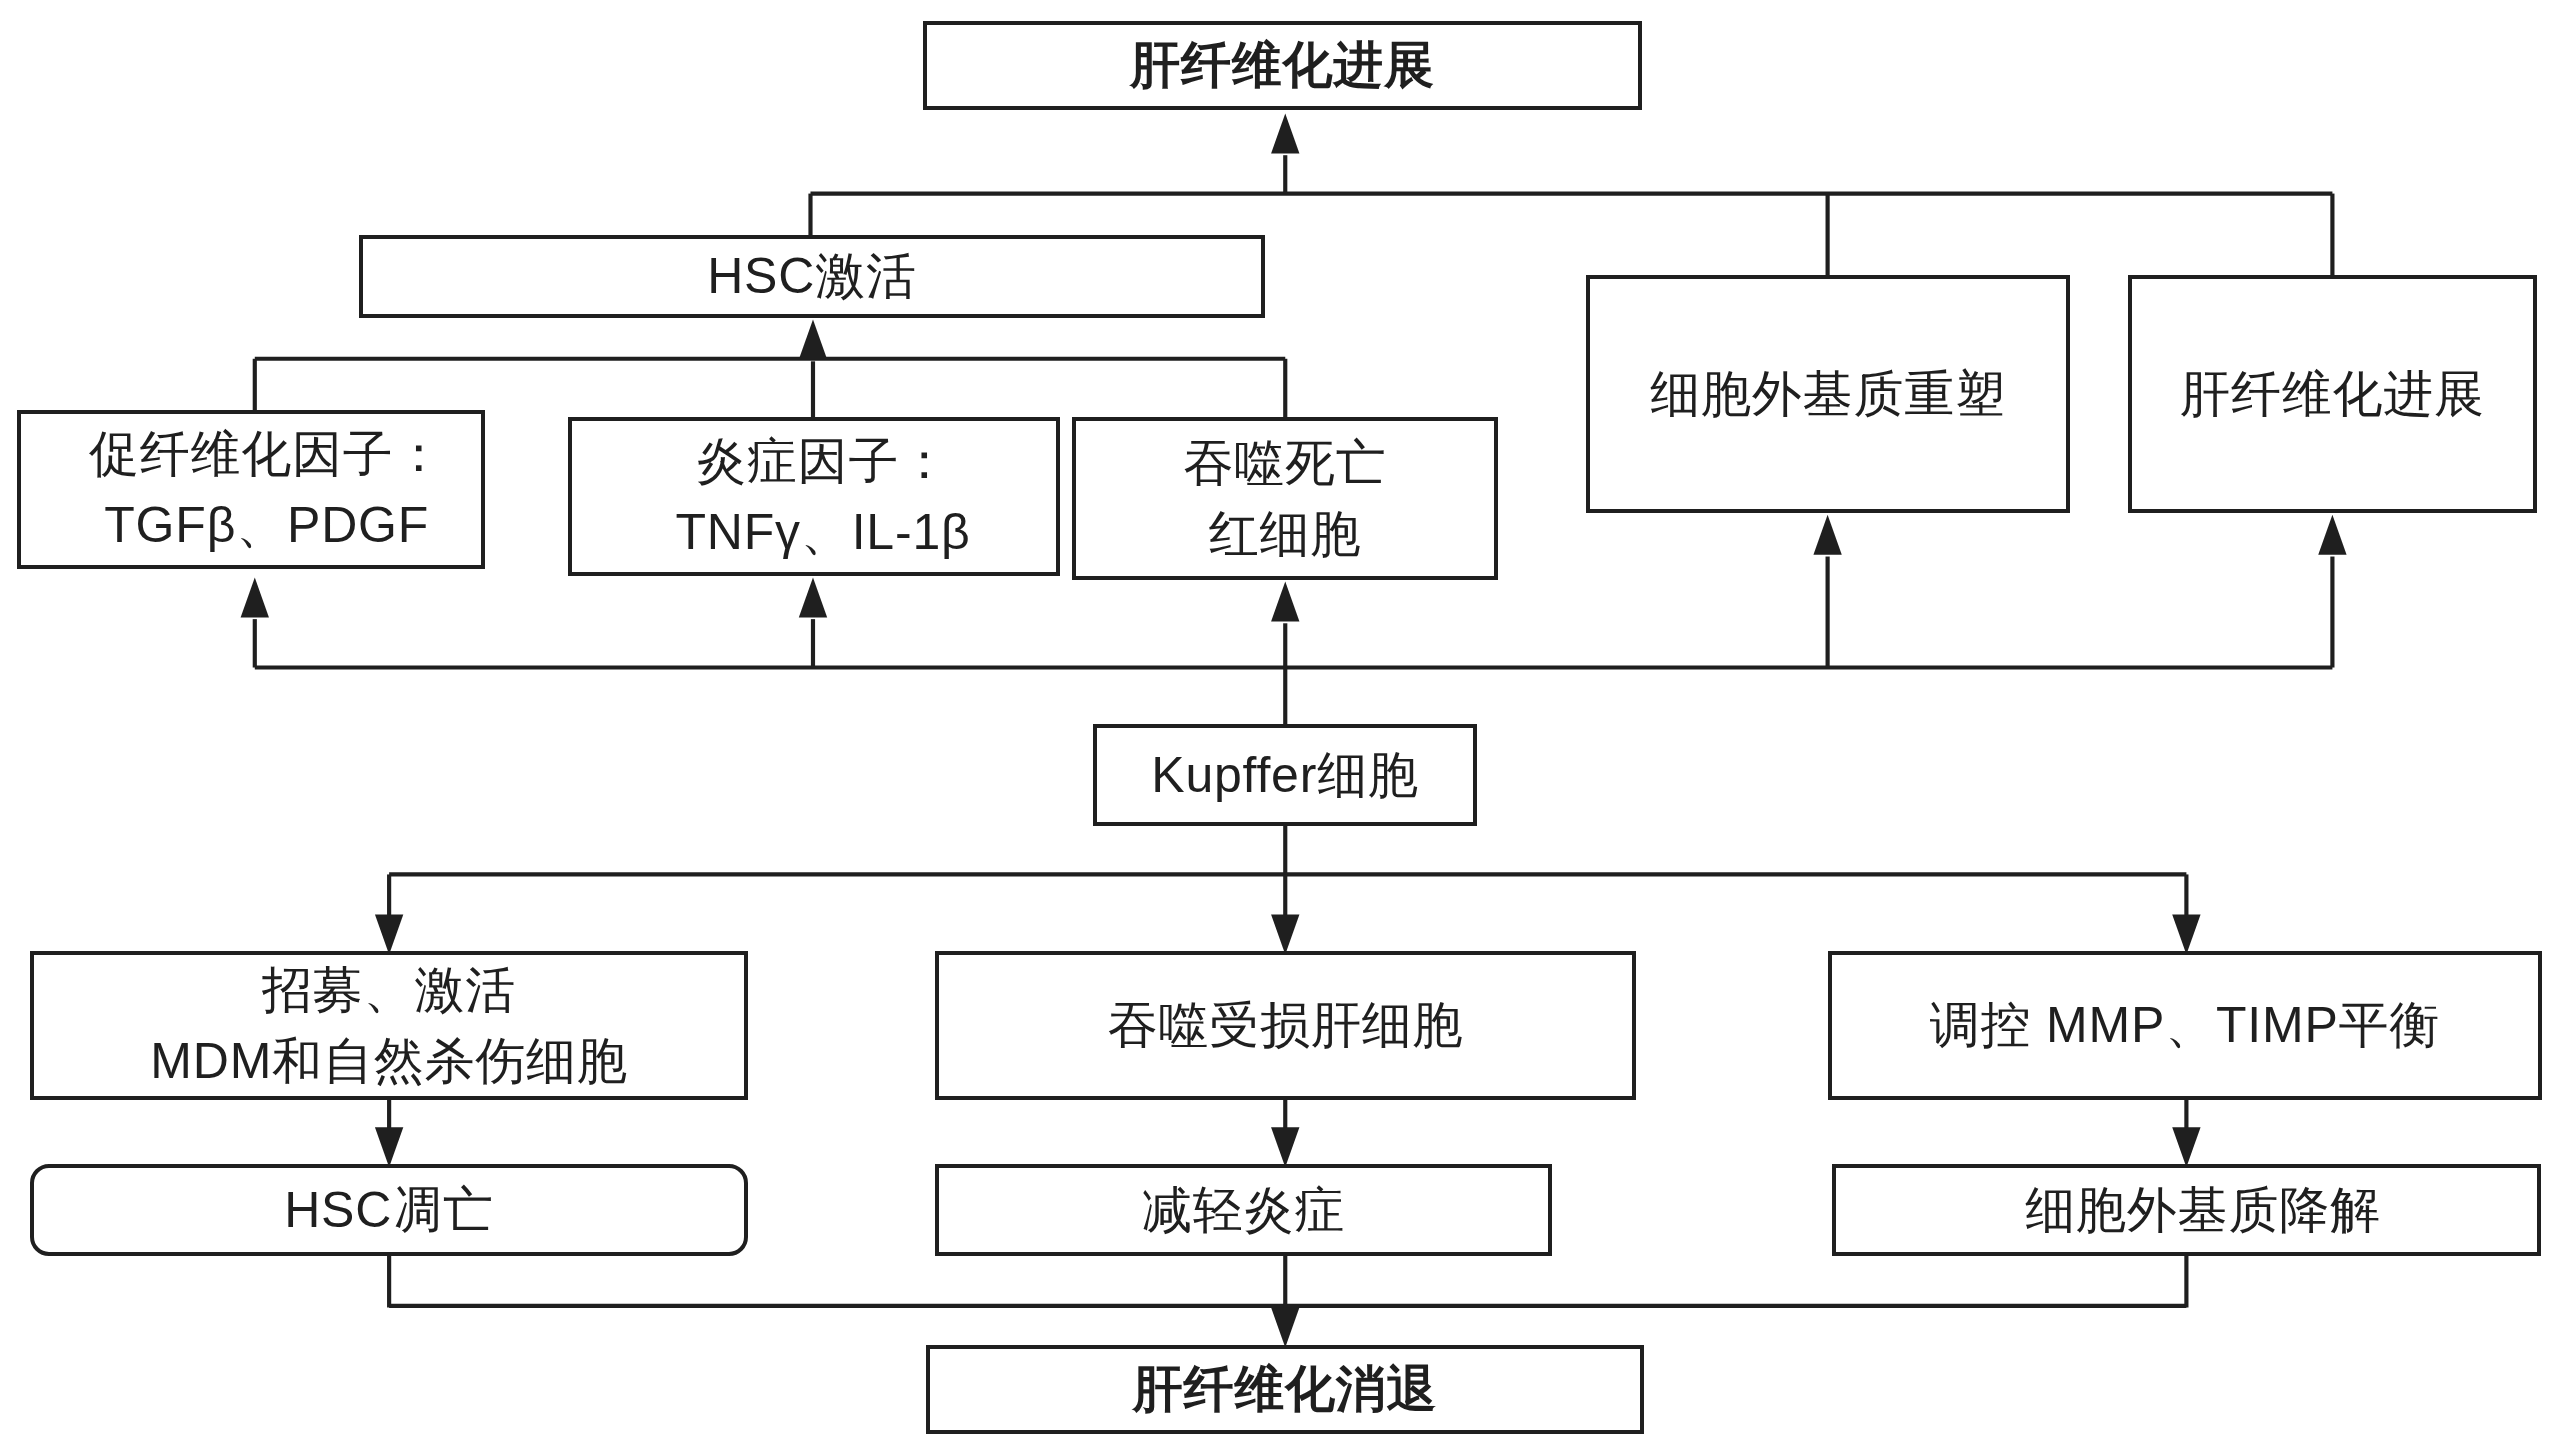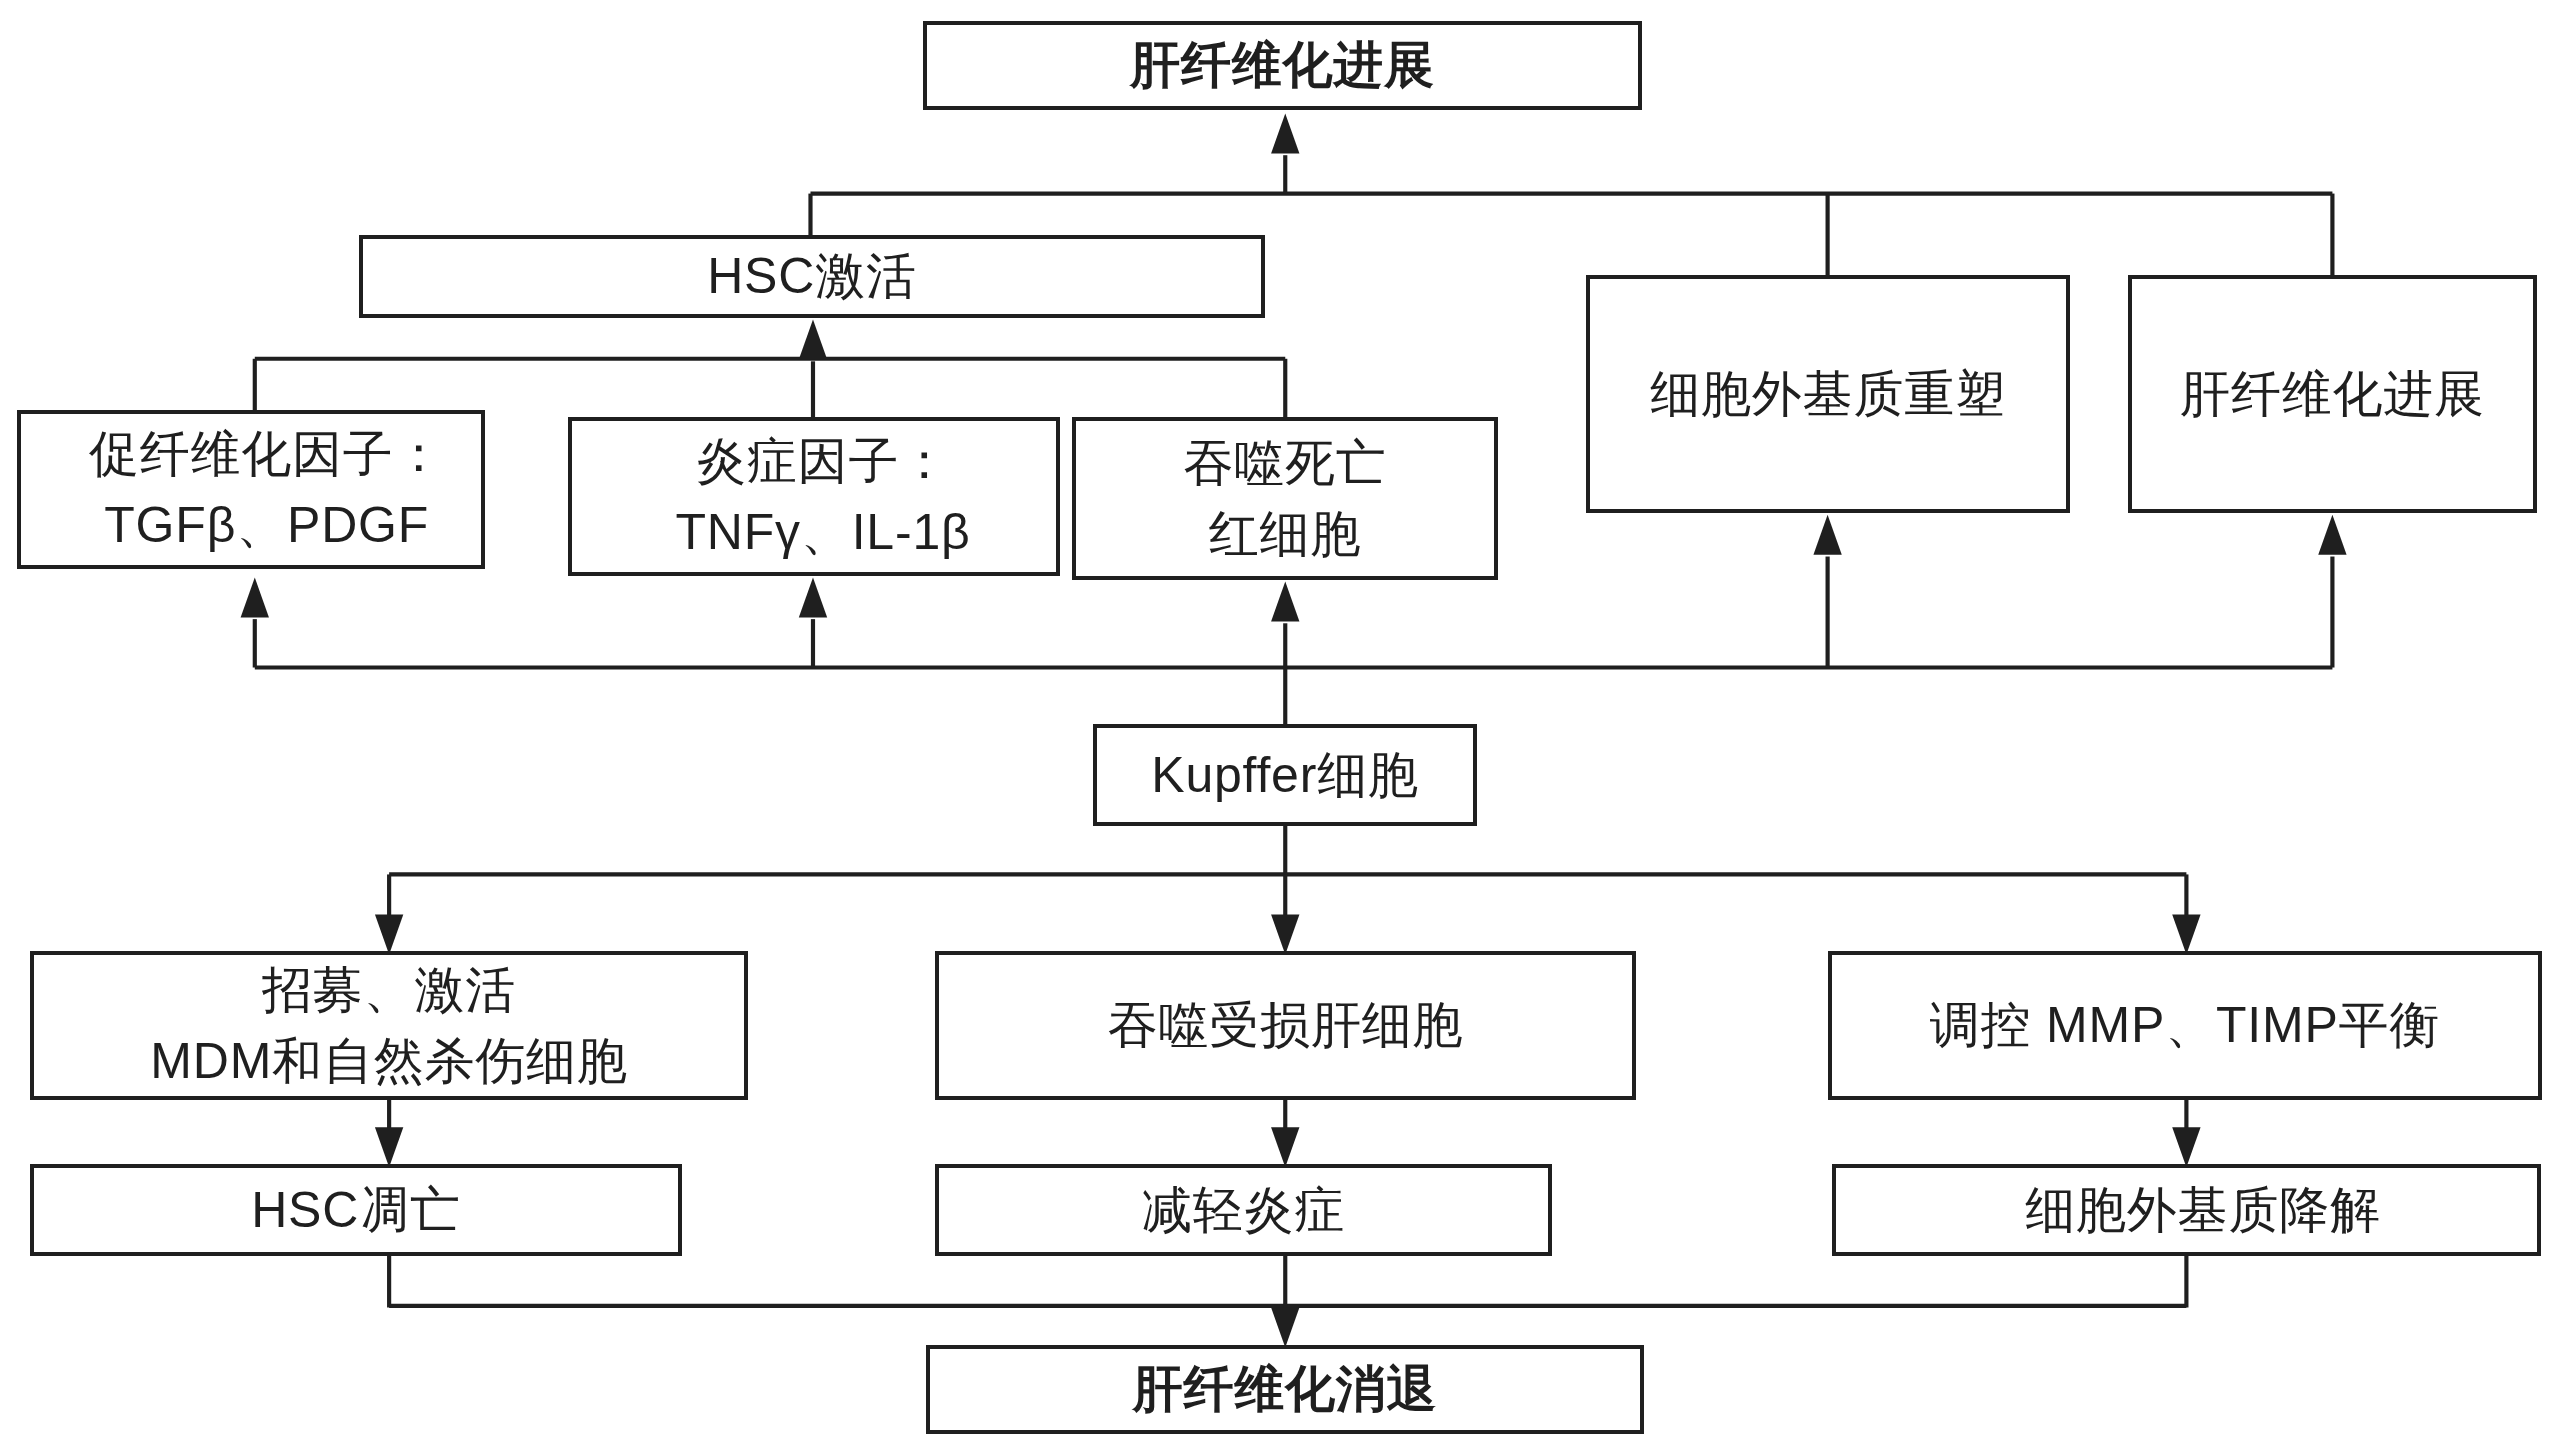--- a/index.html
+++ b/index.html
@@ -150,21 +150,21 @@
   </div>
 
   <div class="node" style="left:935px; top:951px; width:701px; height:149px;">
     <span class="lbl">吞噬受损肝细胞</span>
   </div>
 
   <div class="node" style="left:1828px; top:951px; width:714px; height:149px;">
     <span class="lbl">调控 MMP、TIMP平衡</span>
   </div>
 
-  <div class="node" style="left:30px; top:1164px; width:652px; height:92px;">
+  <div class="node" style="left:30px; top:1164px; width:718px; height:92px;border-radius:19px;">
     <span class="lbl">HSC凋亡</span>
   </div>
 
   <div class="node" style="left:935px; top:1164px; width:617px; height:92px;">
     <span class="lbl">减轻炎症</span>
   </div>
 
   <div class="node" style="left:1832px; top:1164px; width:709px; height:92px;padding-left:33px;">
     <span class="lbl">细胞外基质降解</span>
   </div>

